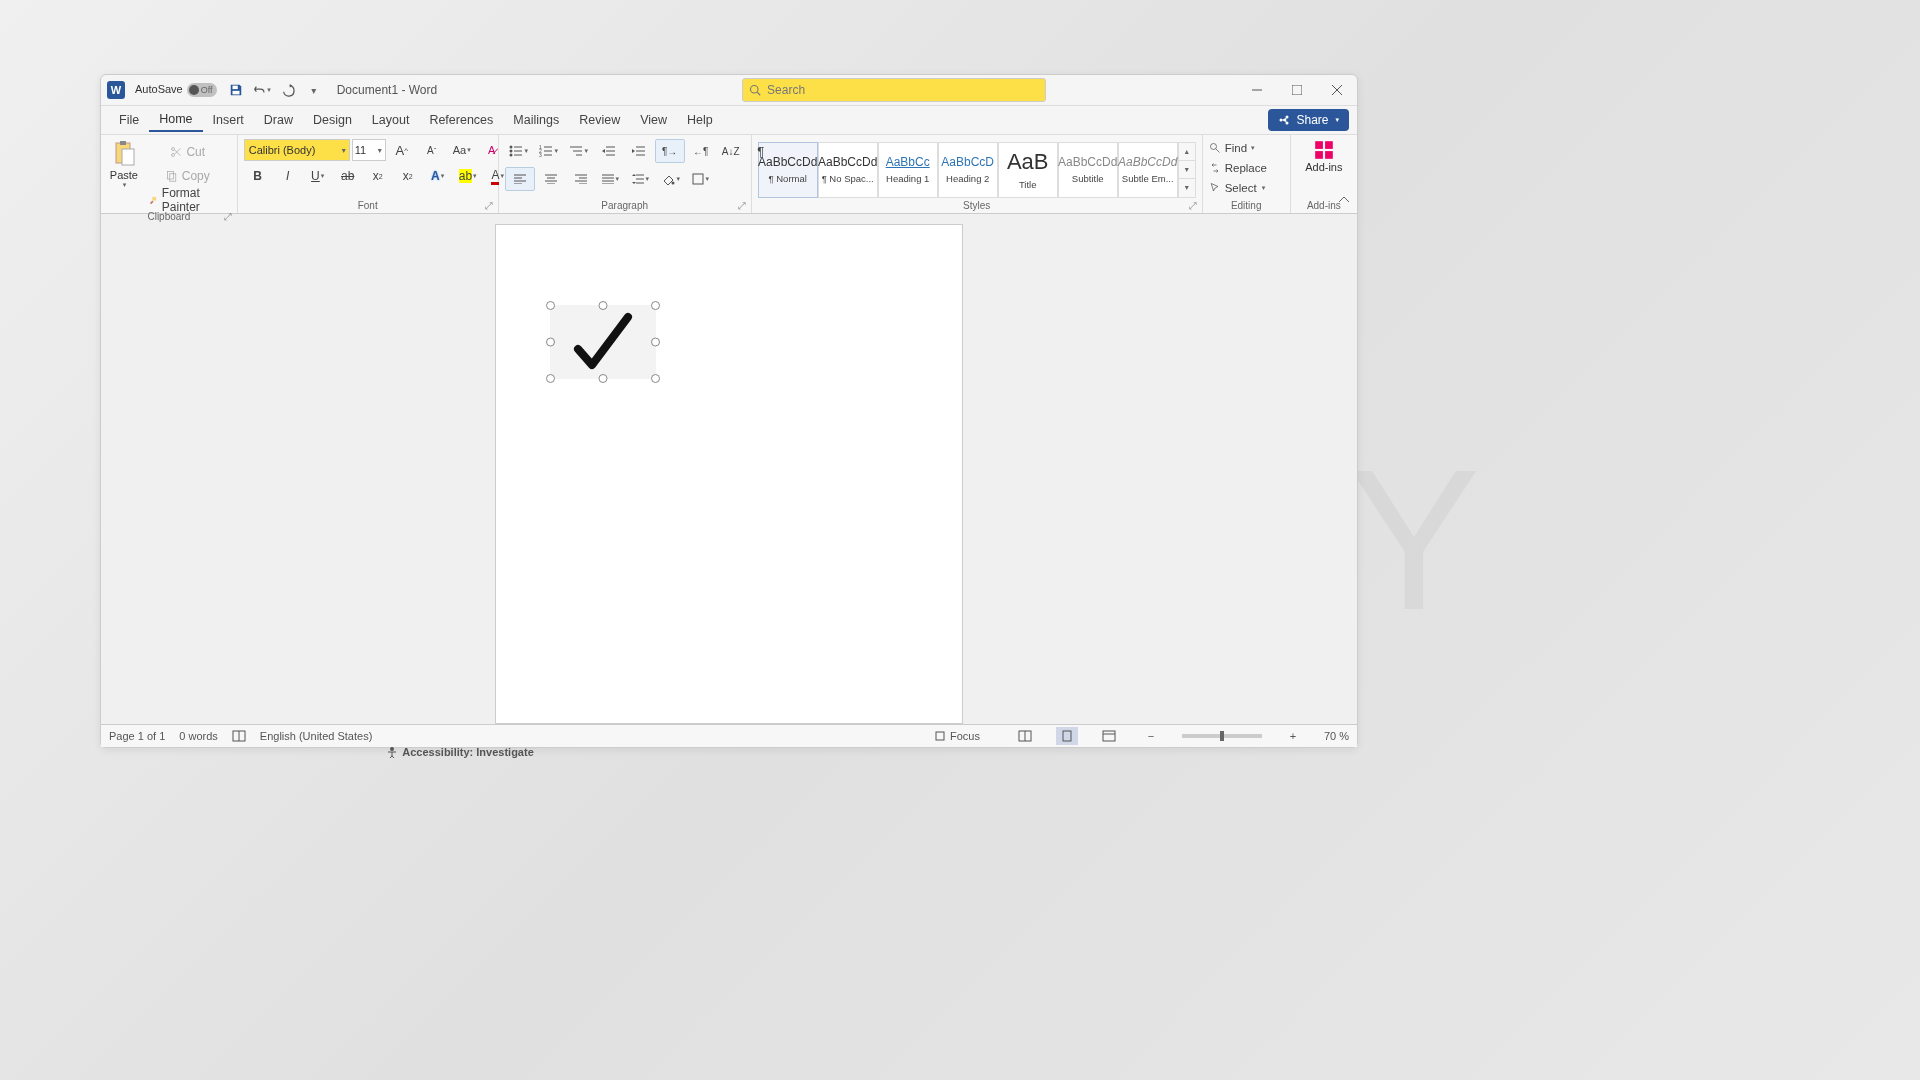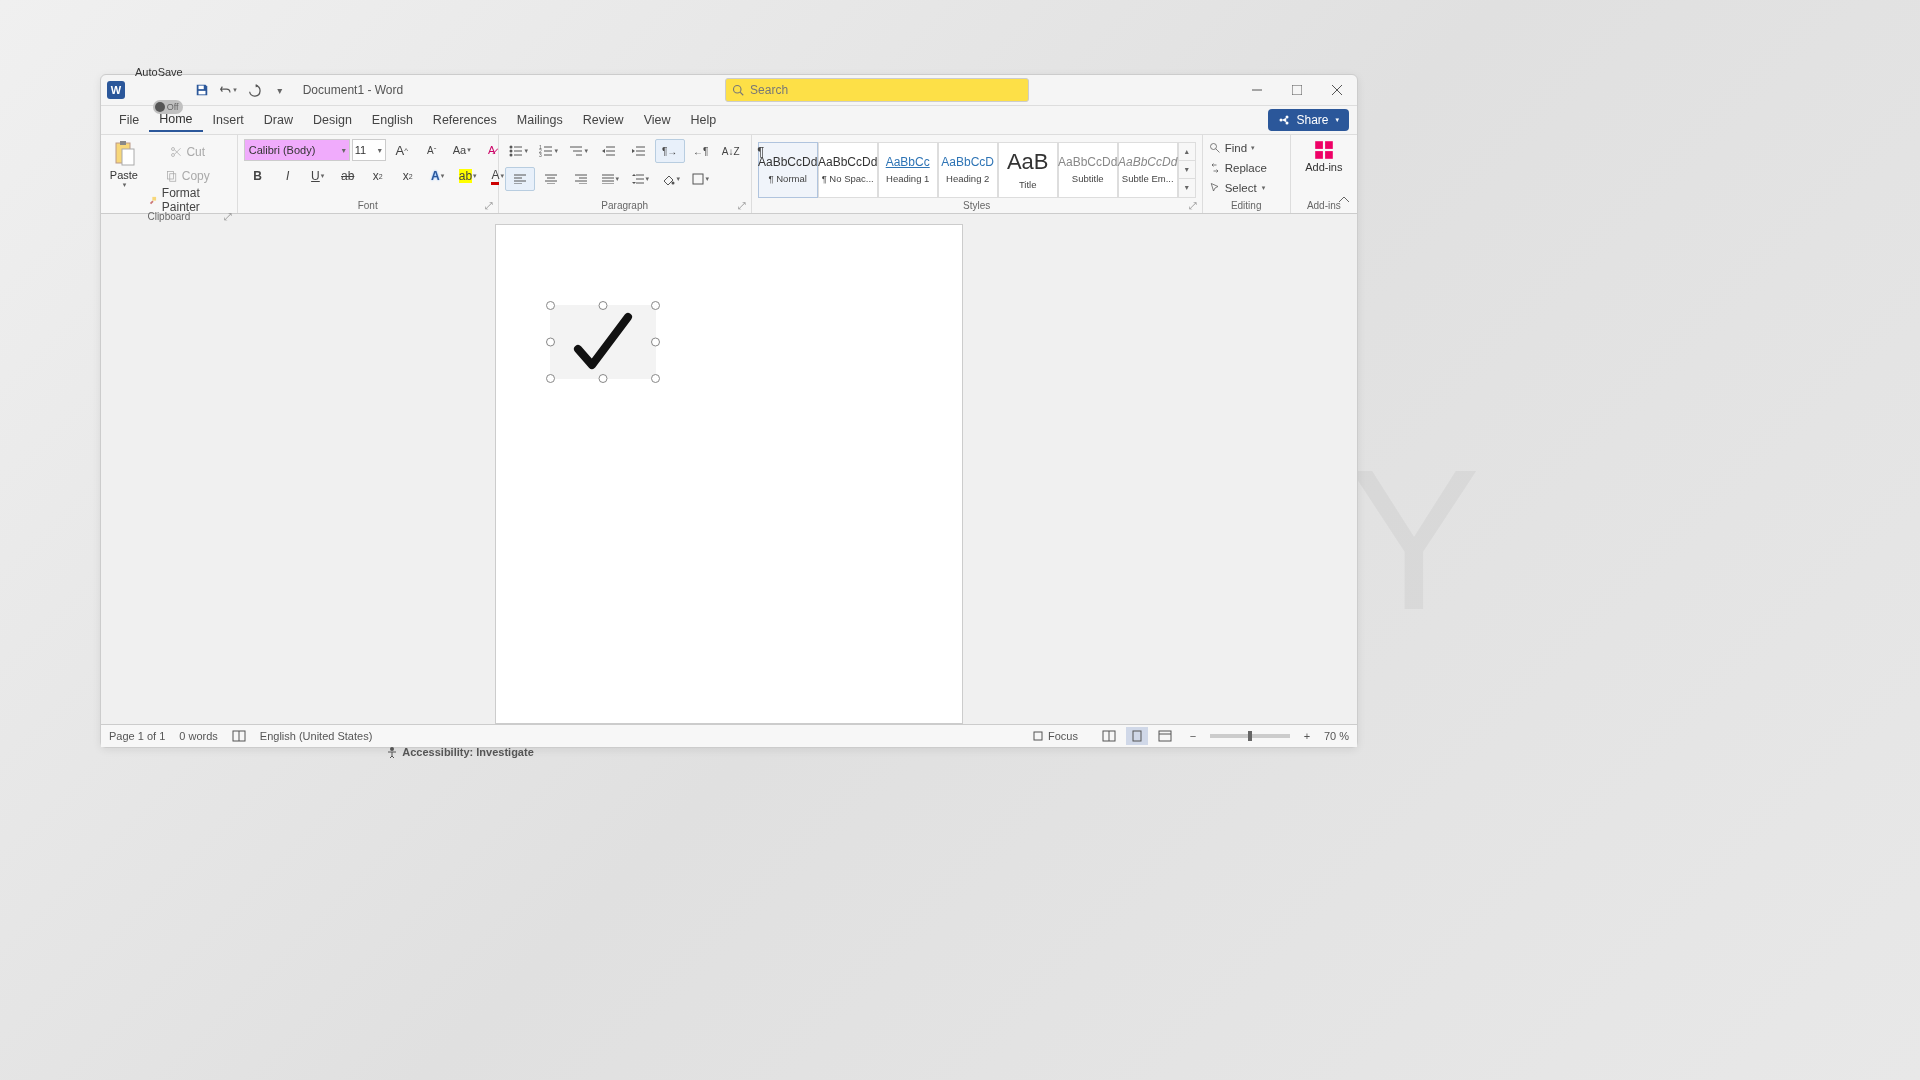--- a/index.html
+++ b/index.html
@@ -1,21 +1,21 @@
 <!DOCTYPE html>
 <html><head>
 <meta charset="utf-8">
 <style>
   html,body{margin:0;padding:0;font-family:"Segoe UI",Arial,sans-serif;font-size:12px;color:#333;background:#e8e8e8;}
   .stage{width:1920px;height:1080px;position:relative;overflow:hidden;background:linear-gradient(135deg,#f0f0f0 0%,#e0e0e0 50%,#e8e8e8 100%);}
   .app-frame{position:absolute;left:100px;top:74px;width:1256px;height:672px;background:#f5f5f5;border:1px solid #ccc;border-radius:6px;box-shadow:0 2px 8px rgba(0,0,0,0.08);display:flex;flex-direction:column;}
   
   .titlebar{display:flex;align-items:center;height:30px;padding:0 6px;border-bottom:1px solid #ddd;}
   .word-badge{width:18px;height:18px;background:#2b579a;color:#fff;display:flex;align-items:center;justify-content:center;font-weight:bold;font-size:11px;border-radius:3px;margin-right:10px;}
-  .autosave{display:flex;align-items:flex-end;gap:22px;font-size:11px;flex-direction:column;}
+  .autosave{display:flex;align-items:flex-start;gap:4px;font-size:11px;}
   .toggle{width:30px;height:14px;border-radius:7px;background:#c0c0c0;position:relative;display:flex;align-items:center;}
   .toggle::before{content:"";width:10px;height:10px;border-radius:50%;background:#555;position:absolute;left:2px;}
   .toggle-text{font-size:9px;color:#666;margin-left:14px;}
   .qat{display:flex;align-items:center;gap:8px;margin-left:10px;}
   .qat-btn{width:18px;height:18px;display:flex;align-items:center;justify-content:center;color:#555;cursor:pointer;}
   .doc-title{margin-left:14px;font-size:12px;color:#555;}
   .searchbox{margin-left:auto;margin-right:auto;width:290px;height:22px;border:1px solid #ccc;border-radius:3px;background:#fde047;display:flex;align-items:center;padding:0 6px;color:#777;}
   .searchbox svg{margin-right:6px;}
   .win-ctrls{position:absolute;right:0;top:0;height:30px;display:flex;}
   .win-btn{width:40px;display:flex;align-items:center;justify-content:center;color:#555;cursor:pointer;}
@@ -29,21 +29,21 @@
   .group{display:flex;flex-direction:column;justify-content:space-between;border-right:1px solid #ddd;padding:4px 6px 2px 6px;}
   .group-body{display:flex;align-items:flex-start;gap:4px;flex:1;}
   .group-title{text-align:center;font-size:10px;color:#666;position:relative;}
   .launcher{position:absolute;right:-2px;bottom:0;width:10px;height:10px;display:flex;align-items:center;justify-content:center;color:#888;}
   .btn{height:22px;min-width:22px;padding:0 3px;display:flex;align-items:center;justify-content:center;color:#444;border-radius:2px;cursor:pointer;position:relative;}
   .btn.disabled{color:#aaa;cursor:default;}
   .vstack{display:flex;flex-direction:column;gap:2px;}
   .hstack{display:flex;align-items:center;gap:2px;}
   .paste{display:flex;flex-direction:column;align-items:center;width:40px;cursor:pointer;}
   .paste svg{margin-bottom:2px;}
-  .font-select{height:20px;border:1px solid #ccc;background:#f0abfc;font-size:11px;padding:0 16px 0 4px;display:flex;align-items:center;width:84px;position:relative;cursor:pointer;}
+  .font-select{height:20px;border:1px solid #ccc;background:#fde047;font-size:11px;padding:0 16px 0 4px;display:flex;align-items:center;width:84px;position:relative;cursor:pointer;}
   .size-select{height:20px;border:1px solid #ccc;background:#fff;font-size:11px;padding:0 2px;width:28px;display:flex;align-items:center;position:relative;cursor:pointer;}
   .sel-after{position:absolute;right:3px;pointer-events:none;color:#666;font-size:8px;}
   .style-gallery{display:flex;gap:0;}
   .style-item{width:58px;height:54px;border:1px solid #ddd;display:flex;flex-direction:column;align-items:center;justify-content:center;gap:4px;cursor:pointer;background:#fff;}
   .style-item.active{border:1px solid #b0c4de;background:#f0f4fa;}
   .style-prev{font-size:12px;color:#333;}
   .style-name{font-size:9.5px;color:#444;white-space:nowrap;}
   .gallery-more{width:16px;height:54px;border:1px solid #ddd;display:flex;flex-direction:column;cursor:pointer;}
   .gallery-more div{flex:1;display:flex;align-items:center;justify-content:center;border-bottom:1px solid #ddd;font-size:8px;color:#666;}
   .gallery-more div:last-child{border-bottom:none;}
@@ -59,21 +59,21 @@
   .h-tr{right:-4px;top:-4px;}
   .h-bl{left:-4px;bottom:-4px;}
   .h-br{right:-4px;bottom:-4px;}
   .h-t{left:50%;top:-4px;transform:translateX(-50%);}
   .h-b{left:50%;bottom:-4px;transform:translateX(-50%);}
   .h-l{left:-4px;top:50%;transform:translateY(-50%);}
   .h-r{right:-4px;top:50%;transform:translateY(-50%);}
   
   .statusbar{height:22px;background:#f7f7f7;border-top:1px solid #ccc;display:flex;align-items:center;padding:0 8px;font-size:11px;color:#555;}
   .status-item{margin-right:14px;display:flex;align-items:center;gap:4px;}
-  .status-right{margin-left:auto;display:flex;align-items:center;gap:6px;}
+  .status-right{margin-left:auto;display:flex;align-items:center;gap:20px;}
   .view-btn{width:22px;height:18px;display:flex;align-items:center;justify-content:center;cursor:pointer;}
   .view-btn.active{background:#d0d8e8;}
   .zoom-slider{width:80px;height:4px;background:#ccc;position:relative;}
   .zoom-slider .thumb{position:absolute;left:38px;top:-3px;width:4px;height:10px;background:#666;}
   
   .wm{position:absolute;inset:0;pointer-events:none;opacity:0.04;display:flex;align-items:center;justify-content:center;font-size:200px;color:#000;}
   .dd{font-size:7px;color:#666;margin-left:1px;}
 </style>
 </head>
 <body>
@@ -142,21 +142,21 @@
           </div>
       </div>
     </div>
 
     <div class="tabs">
       <div class="tab">File</div>
       <div class="tab active">Home</div>
       <div class="tab">Insert</div>
       <div class="tab">Draw</div>
       <div class="tab">Design</div>
-      <div class="tab">English</div>
+      <div class="tab">Layout</div>
       <div class="tab">References</div>
       <div class="tab">Mailings</div>
       <div class="tab">Review</div>
       <div class="tab">View</div>
       <div class="tab">Help</div>
       <div class="share-btn">
         <svg width="12" height="12" viewBox="0 0 16 16">
             <path fill="#fff" d="M11 5l-6 3 6 3V5z"></path>
             <circle cx="12" cy="4" r="2" fill="#fff"></circle>
             <circle cx="12" cy="12" r="2" fill="#fff"></circle>

